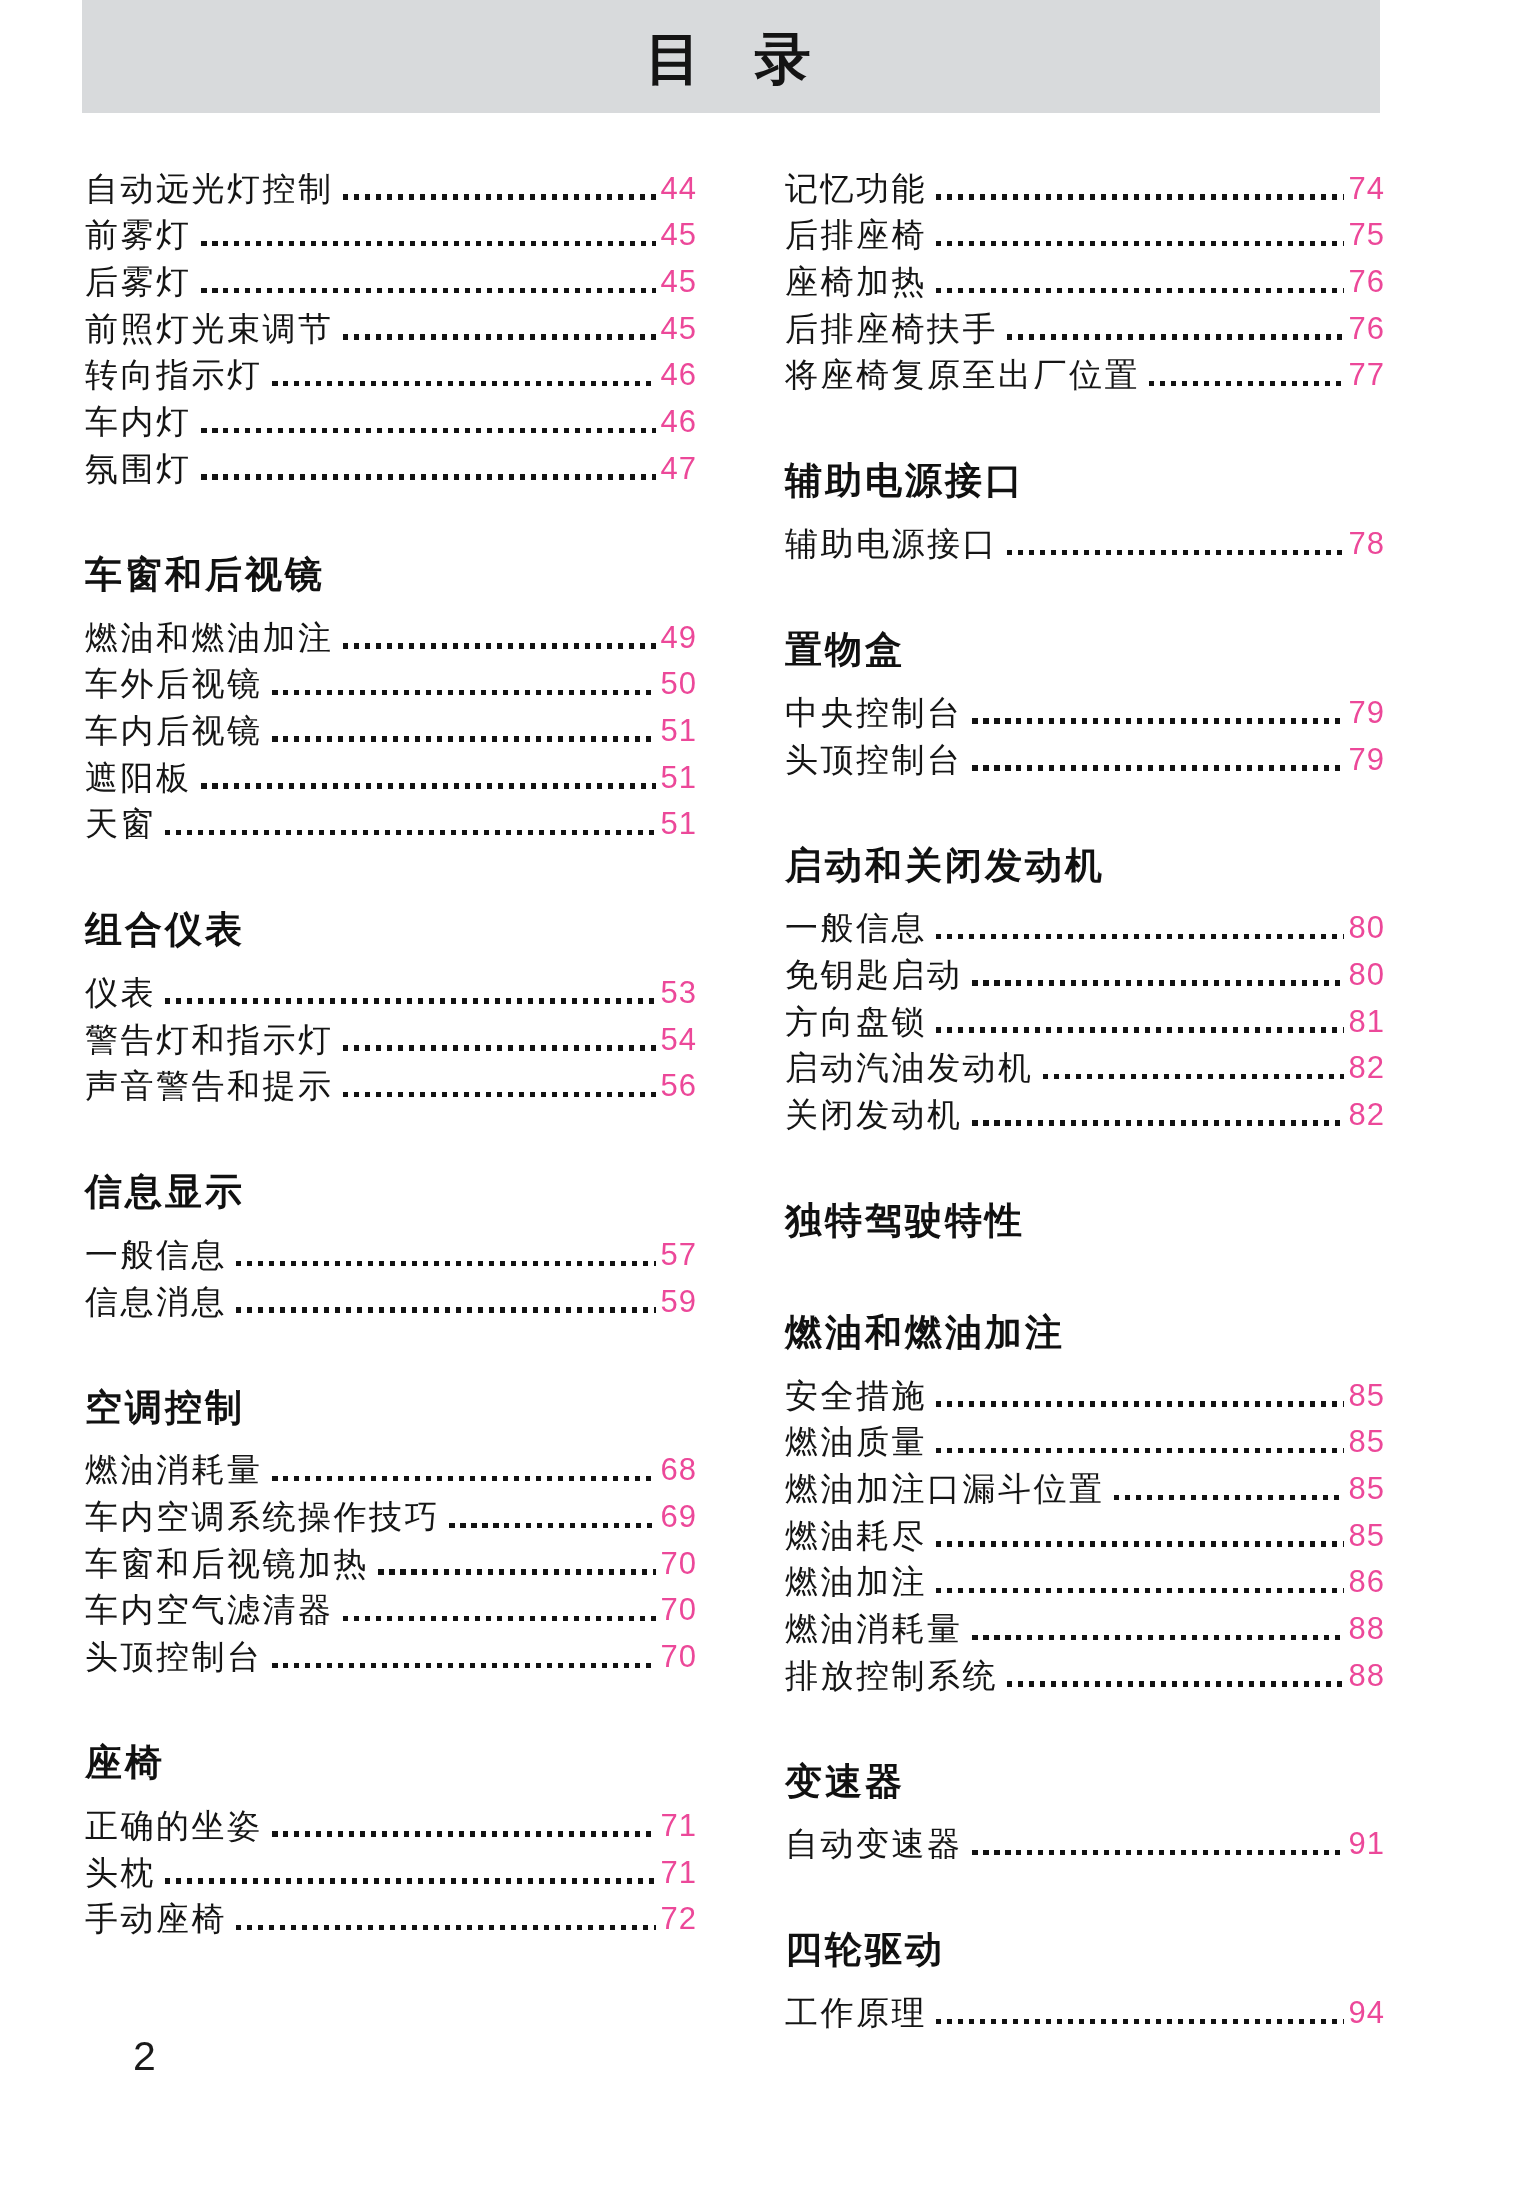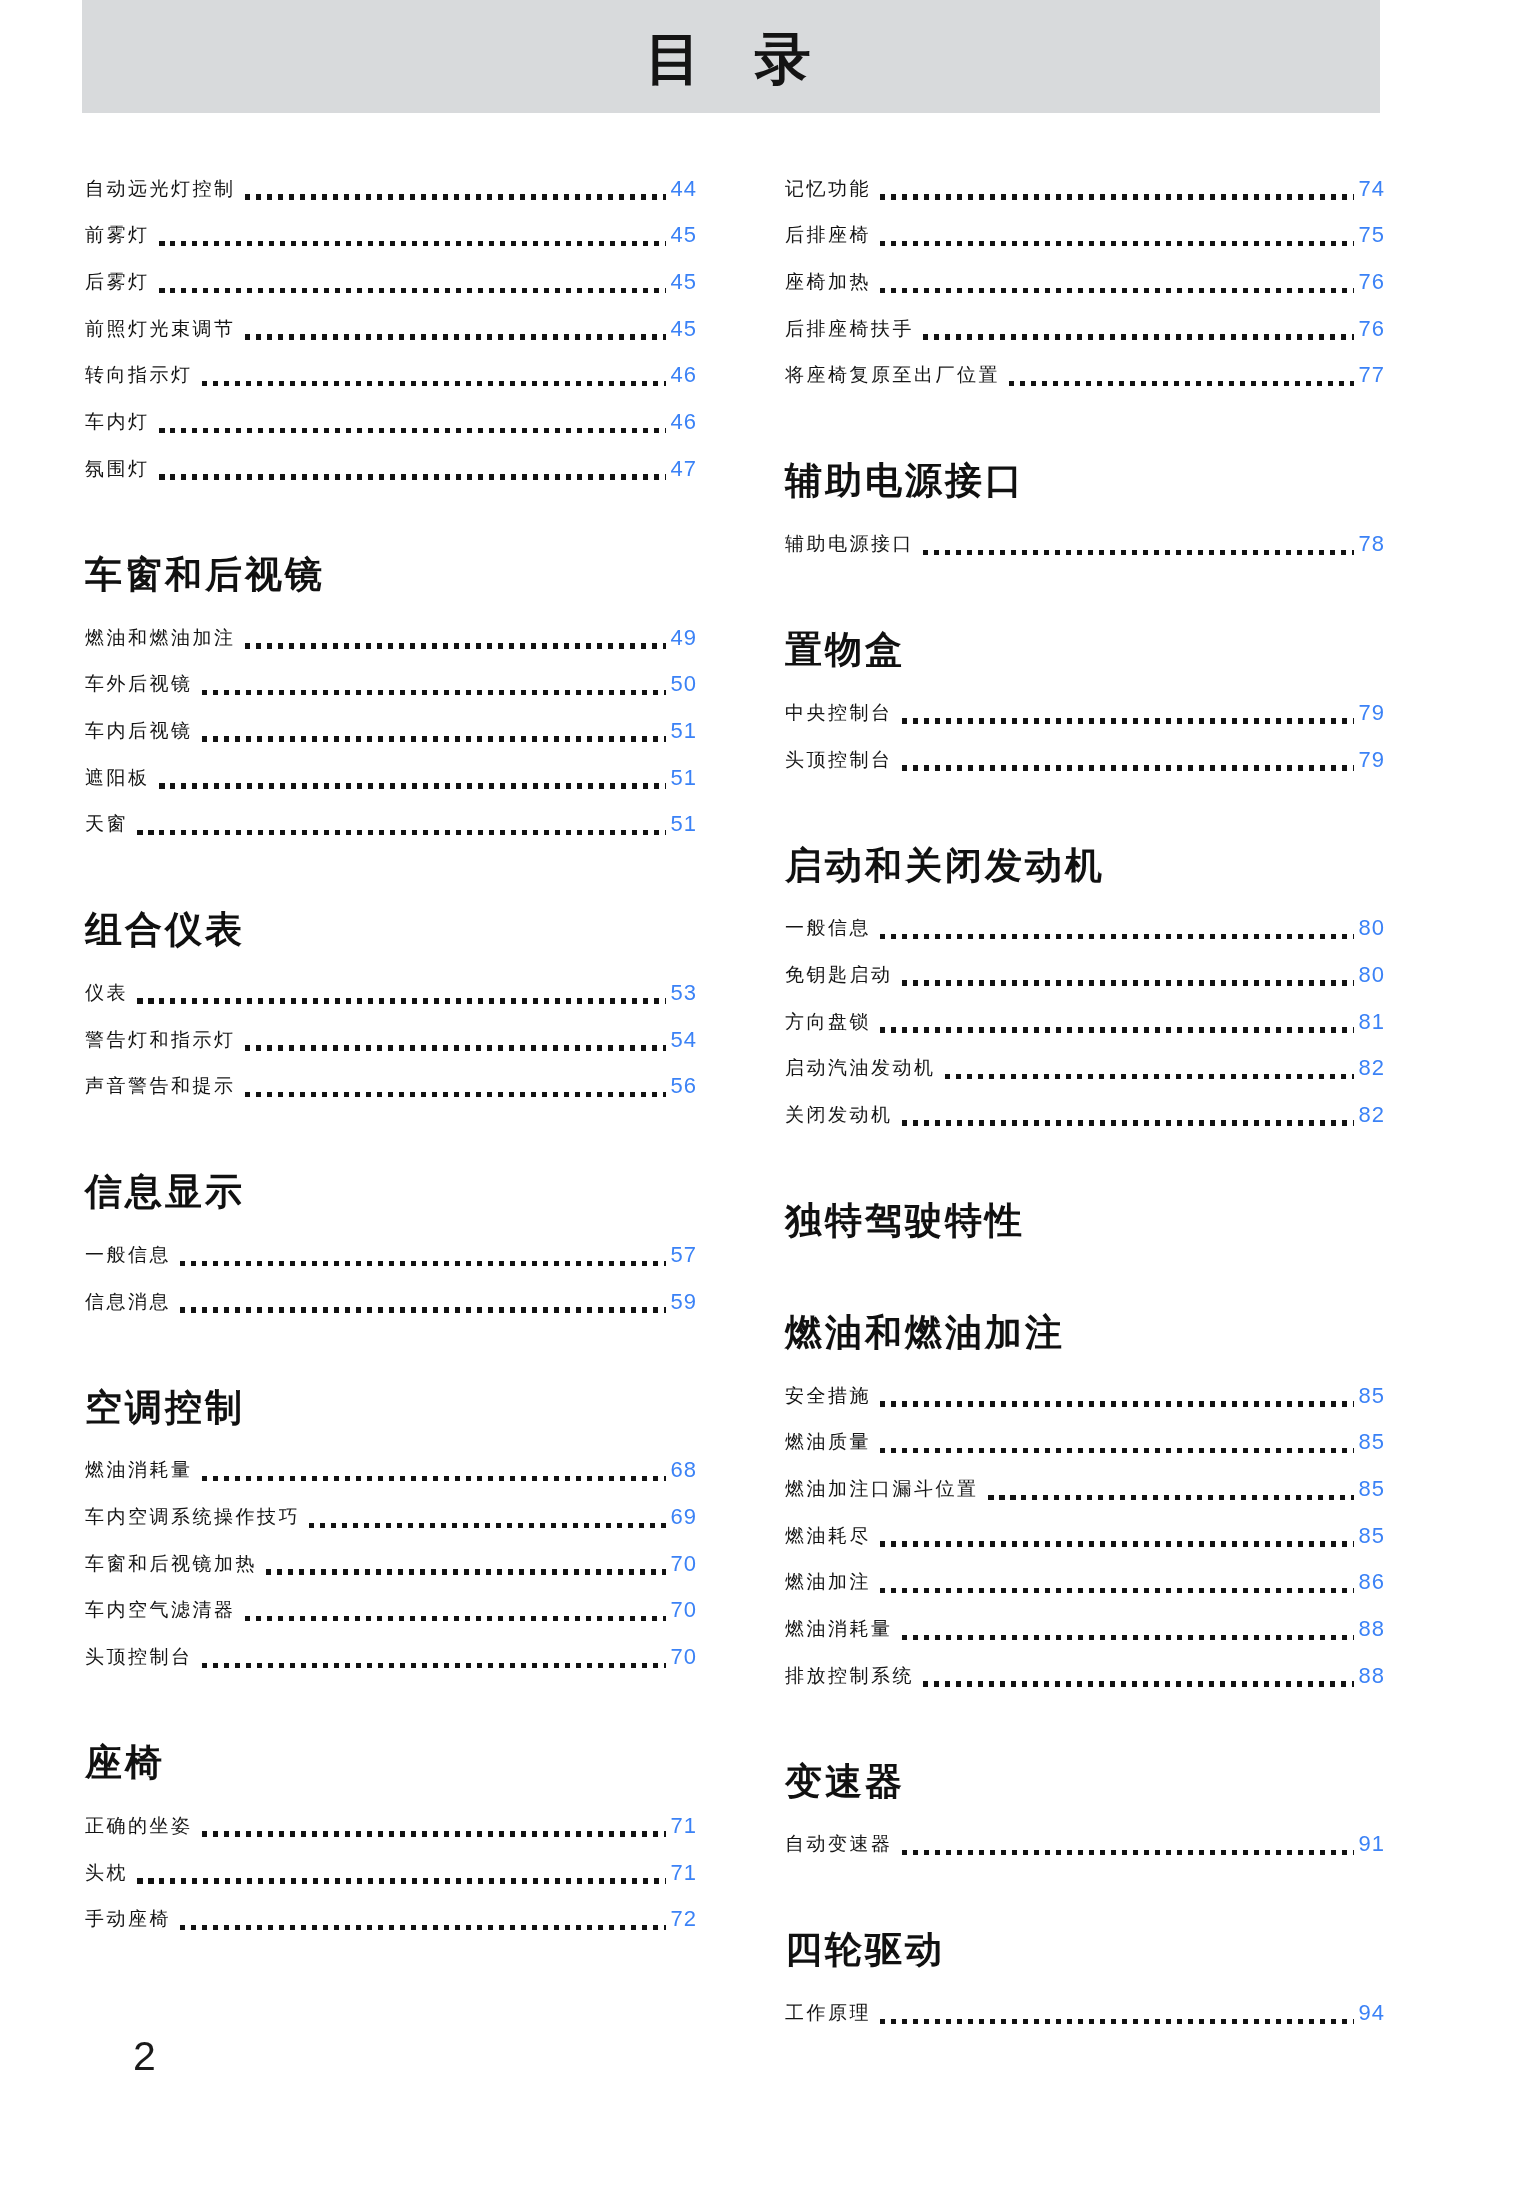--- a/index.html
+++ b/index.html
@@ -59,38 +59,38 @@
     white-space: nowrap;
   }
   .toc-section:first-child .toc-heading { margin-top: 0; }
 
   .toc-entry {
     display: flex;
     align-items: flex-end;
     height: 46.7px;
   }
   .toc-entry .label {
-    font-size: 19px;
+    font-size: 33px;
     line-height: 36px;
     letter-spacing: 2.5px;
     white-space: nowrap;
     color: #151515;
   }
   .toc-entry .dots {
     flex: 1;
     height: 5.5px;
     margin: 0 5px 7px 9px;
     background-image: repeating-linear-gradient(90deg,
       #131313 0, #131313 5.5px, transparent 5.5px, transparent 11px);
   }
   .toc-entry .page {
-    font-size: 22px;
+    font-size: 31px;
     line-height: 37px;
     letter-spacing: 1px;
-    color: #3b82f6;
+    color: #ec4899;
     white-space: nowrap;
   }
 
   
   .page-number {
     position: absolute;
     left: 133px;
     top: 2036px;
     font-size: 41px;
     line-height: 1;

